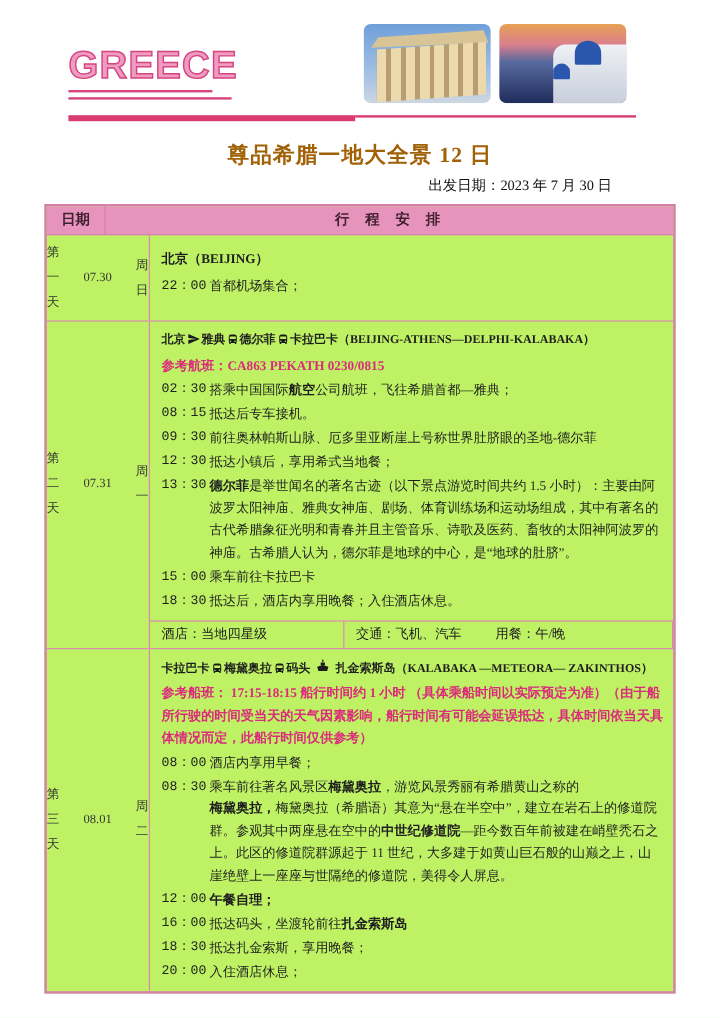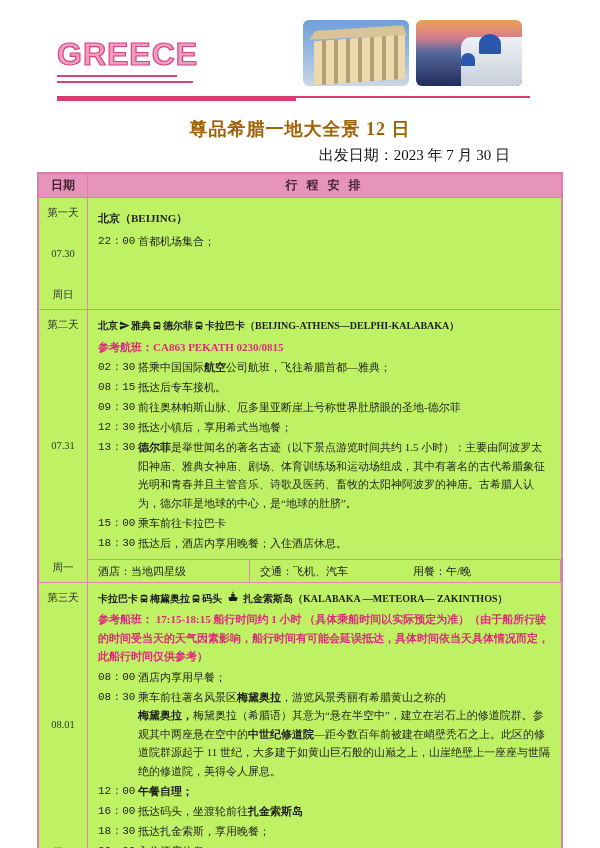--- a/index.html
+++ b/index.html
@@ -37,33 +37,33 @@
       background:#2b56ae; border-radius:50% 50% 8% 8%; }
   .photo-3 .dome2 { position:absolute; right:44%; bottom:30%; width:14px; height:13px;
       background:#2b56ae; border-radius:50% 50% 8% 8%; }
   .rule-top { display:flex; align-items:flex-start; margin:2px 0 0 20px; width:473px; }
   .rule-top .seg-thick { width:239px; height:5px; background:#d93b72; }
   .rule-top .seg-thin  { flex:1; height:2px; background:#d93b72; }
 
   
   .doc-title { margin-top:16px; text-align:center; font-size:18px; font-weight:700;
                color:#a16207; letter-spacing:1px; }
-  .departure { margin-top:5px; padding-right:53px; text-align:right; font-size:15px; color:#111; }
+  .departure { margin-top:5px; padding-right:53px; text-align:right; font-size:12px; color:#111; }
 
   
   .itin-table { margin-top:7px; border:2px solid #d77fae; background:#bef264; }
   .thead { display:flex; background:#e794bc; border-bottom:1px solid #d77fae;
            font-weight:700; color:#42202f; font-size:12px; }
   .thead .c-date { flex:0 0 49px; text-align:center; padding:3px 0; border-right:1px solid #d77fae; }
-  .thead .c-itin { flex:1; text-align:center; padding:3px 0; letter-spacing:3px; }
+  .thead .c-itin { flex:1; text-align:center; padding:3px 0; letter-spacing:3px;font-family:Liberation Mono, monospace; }
 
   .trow { display:flex; border-bottom:1px solid #dc8ab4; }
   .trow:last-child { border-bottom:none; }
   .date-cell { flex:0 0 49px; border-right:1px solid #dc8ab4;
-               display:flex; flex-direction:column; justify-content:space-between; align-items:center;
+               display:flex; flex-direction:row; justify-content:center; align-items:center;
                font-size:10.5px; color:#333; line-height:21px; padding:4px 0;gap:20px; }
   .content-wrap { flex:1; display:flex; flex-direction:column; min-width:0;justify-content:flex-end; }
   .content-cell { flex:1; padding:7px 8px 5px 10px; font-size:11px; line-height:18.5px; color:#1f1f1f; }
   .day1 .content-cell { padding-top:10px; padding-bottom:9px; line-height:21px; }
 
   .city-line { font-weight:700; }
   .route { font-weight:700; font-size:10px; margin-bottom:2px; white-space:nowrap; }
   .route svg { vertical-align:-2px; margin:0 1px; }
   .ref { color:#dc2a7d; font-weight:700; margin-bottom:2px; }
   .entry { display:flex; margin:1.5px 0; }

